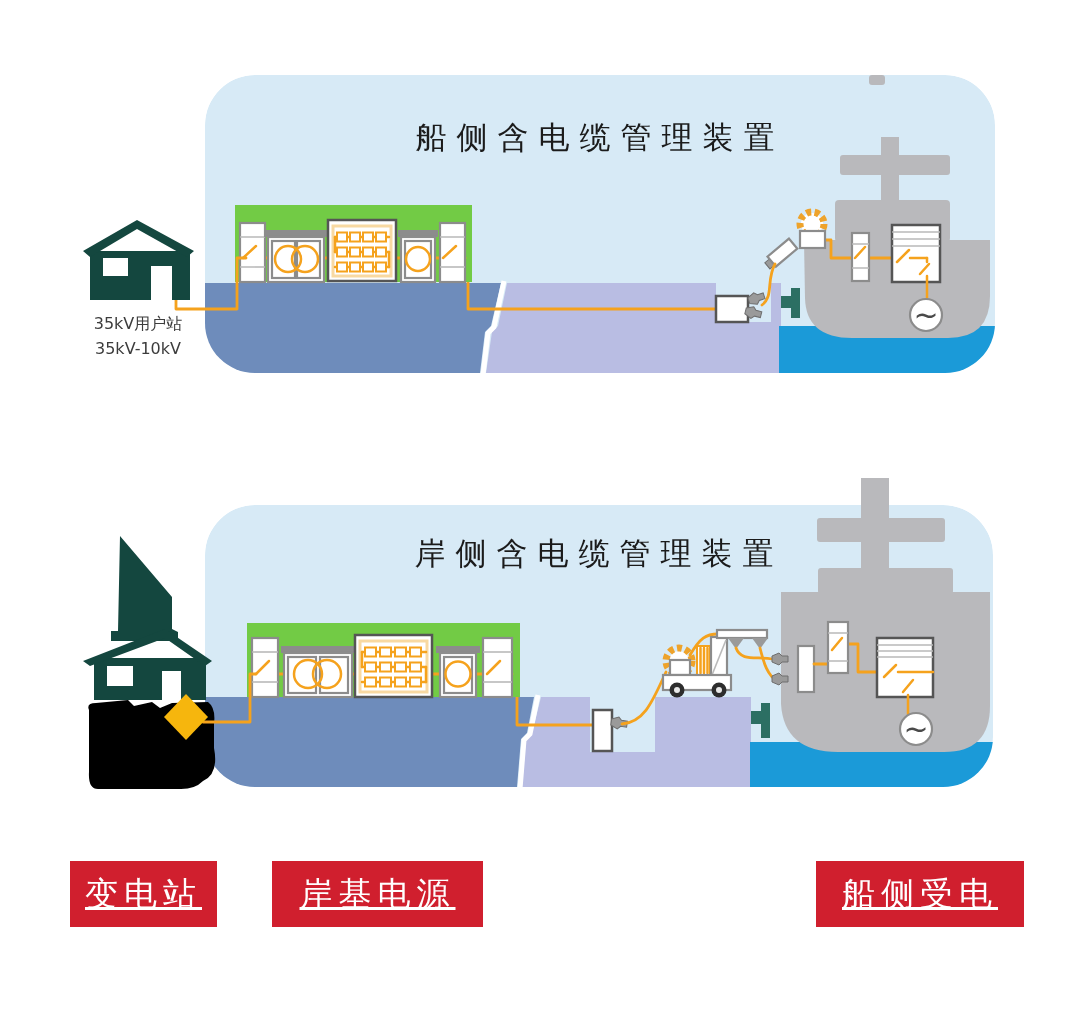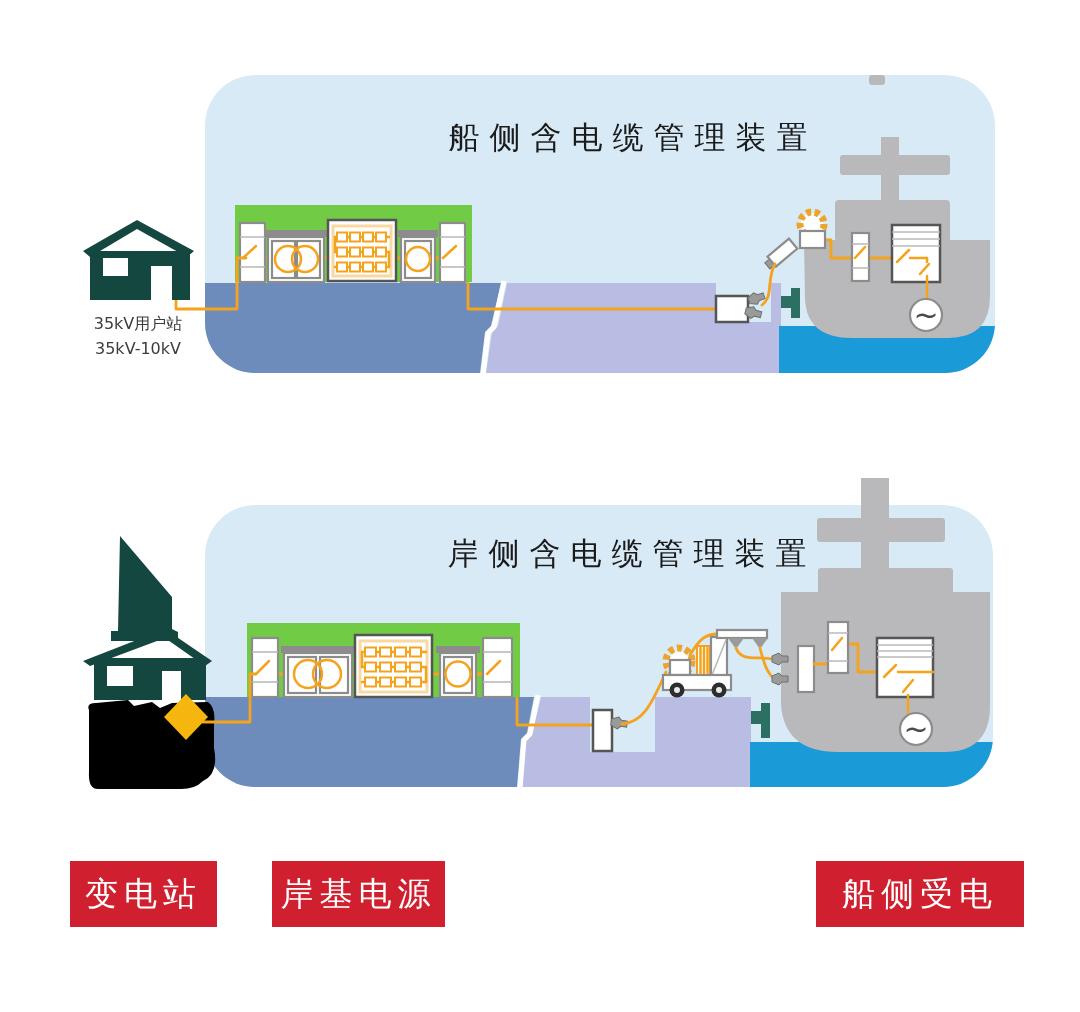--- a/index.html
+++ b/index.html
@@ -29,32 +29,32 @@
   .bar{fill:var(--outline);}
   .gline{stroke:#b9b9b9;stroke-width:1.6;}
   .whiteline{fill:none;stroke:#fff;stroke-width:5;stroke-linejoin:round;}
   .ring{fill:none;stroke:var(--reel);stroke-width:7;stroke-dasharray:5 3.4;}
   .plugfill{fill:#9a9a9a;stroke:#6e6e6e;stroke-width:1;}
   .wheel{fill:#2d2d2d;}
   .hub{fill:#e8e8e8;}
   .gen-sym{font-size:30px;fill:#4a4a4a;text-anchor:middle;font-family:"DejaVu Sans",sans-serif;}
 
   .panel-title{position:absolute;text-align:center;font-size:31px;letter-spacing:10px;
-               color:var(--title);white-space:nowrap;margin-left:33px;}
+               color:var(--title);white-space:nowrap;}
   #title1{left:205px;width:790px;top:117px;}
   #title2{left:205px;width:788px;top:533px;font-family:Liberation Mono, monospace;}
 
   .sub-label{position:absolute;left:52px;top:311px;width:172px;text-align:center;
              font-size:16px;line-height:25px;color:var(--sub_label);}
 
   .legend-item{position:absolute;top:861px;height:66px;background:var(--red);
                color:var(--label_text);font-size:33px;letter-spacing:6px;
-               display:flex;align-items:center;justify-content:center;white-space:nowrap;}
+               display:flex;align-items:center;justify-content:center;white-space:nowrap;text-decoration:underline;}
   #leg1{left:70px;width:147px;}
-  #leg2{left:272px;width:173px;}
+  #leg2{left:272px;width:211px;}
   #leg3{left:497px;width:283px;}
   #leg4{left:792px;width:208px;margin-left:24px;}
 </style>
 </head>
 <body>
 
 <div class="stage">
 
 <svg class="scene" width="1080" height="1012" viewBox="0 0 1080 1012">
   <defs>

